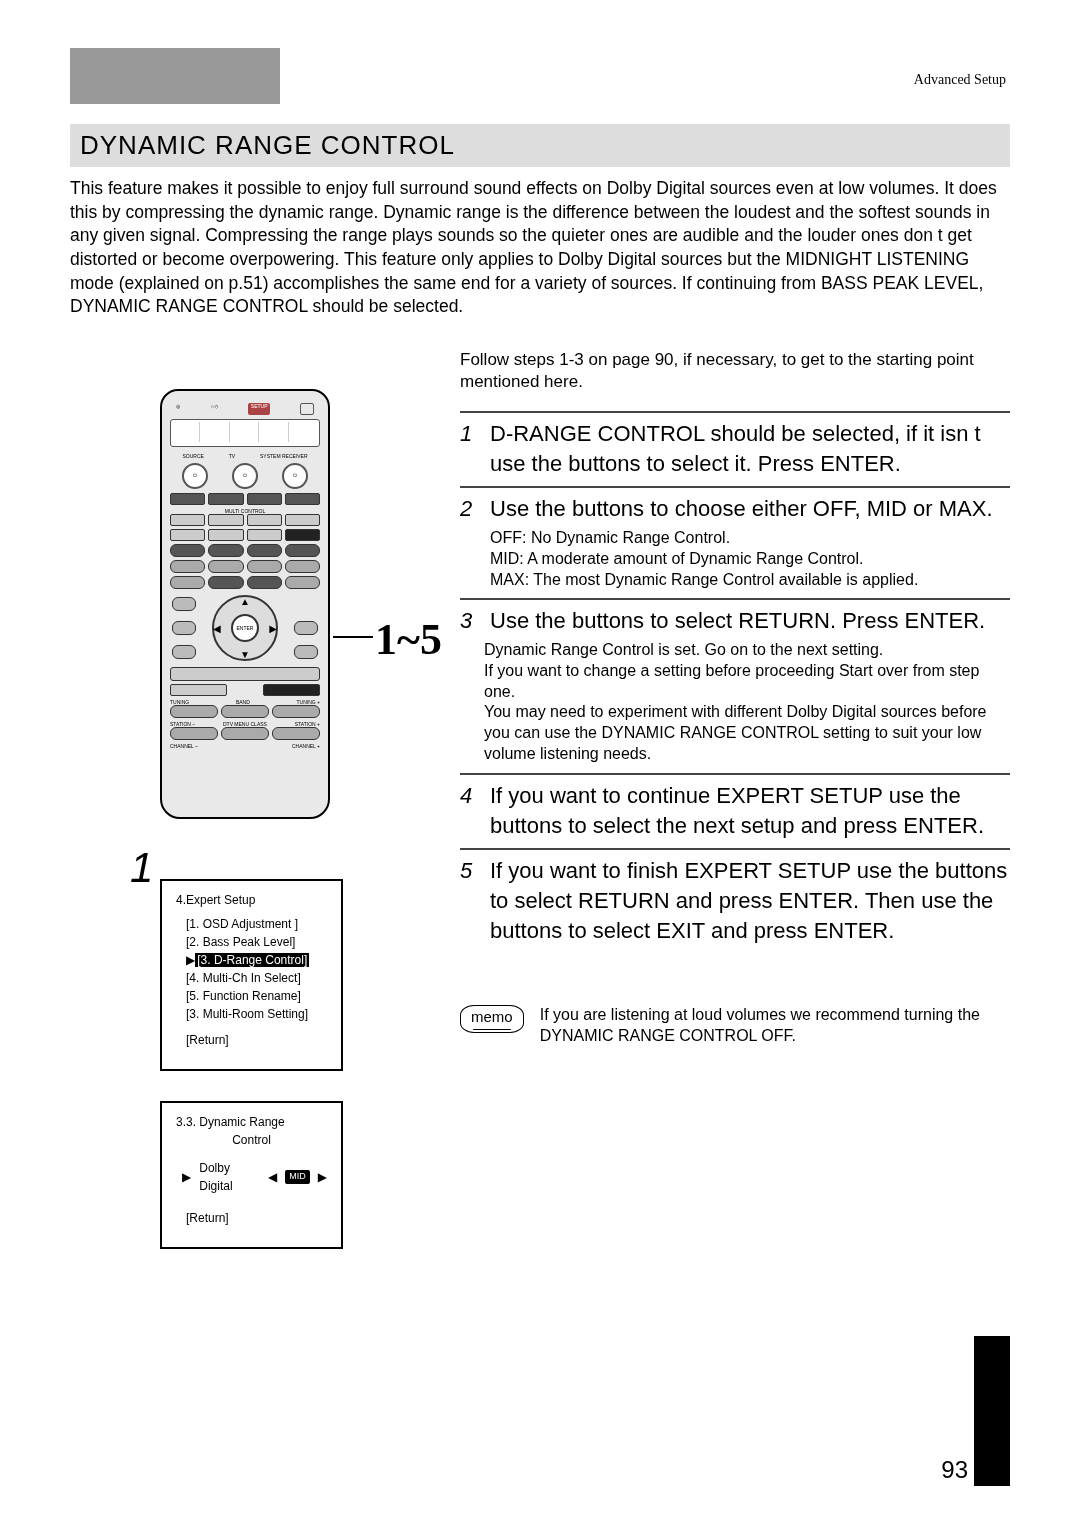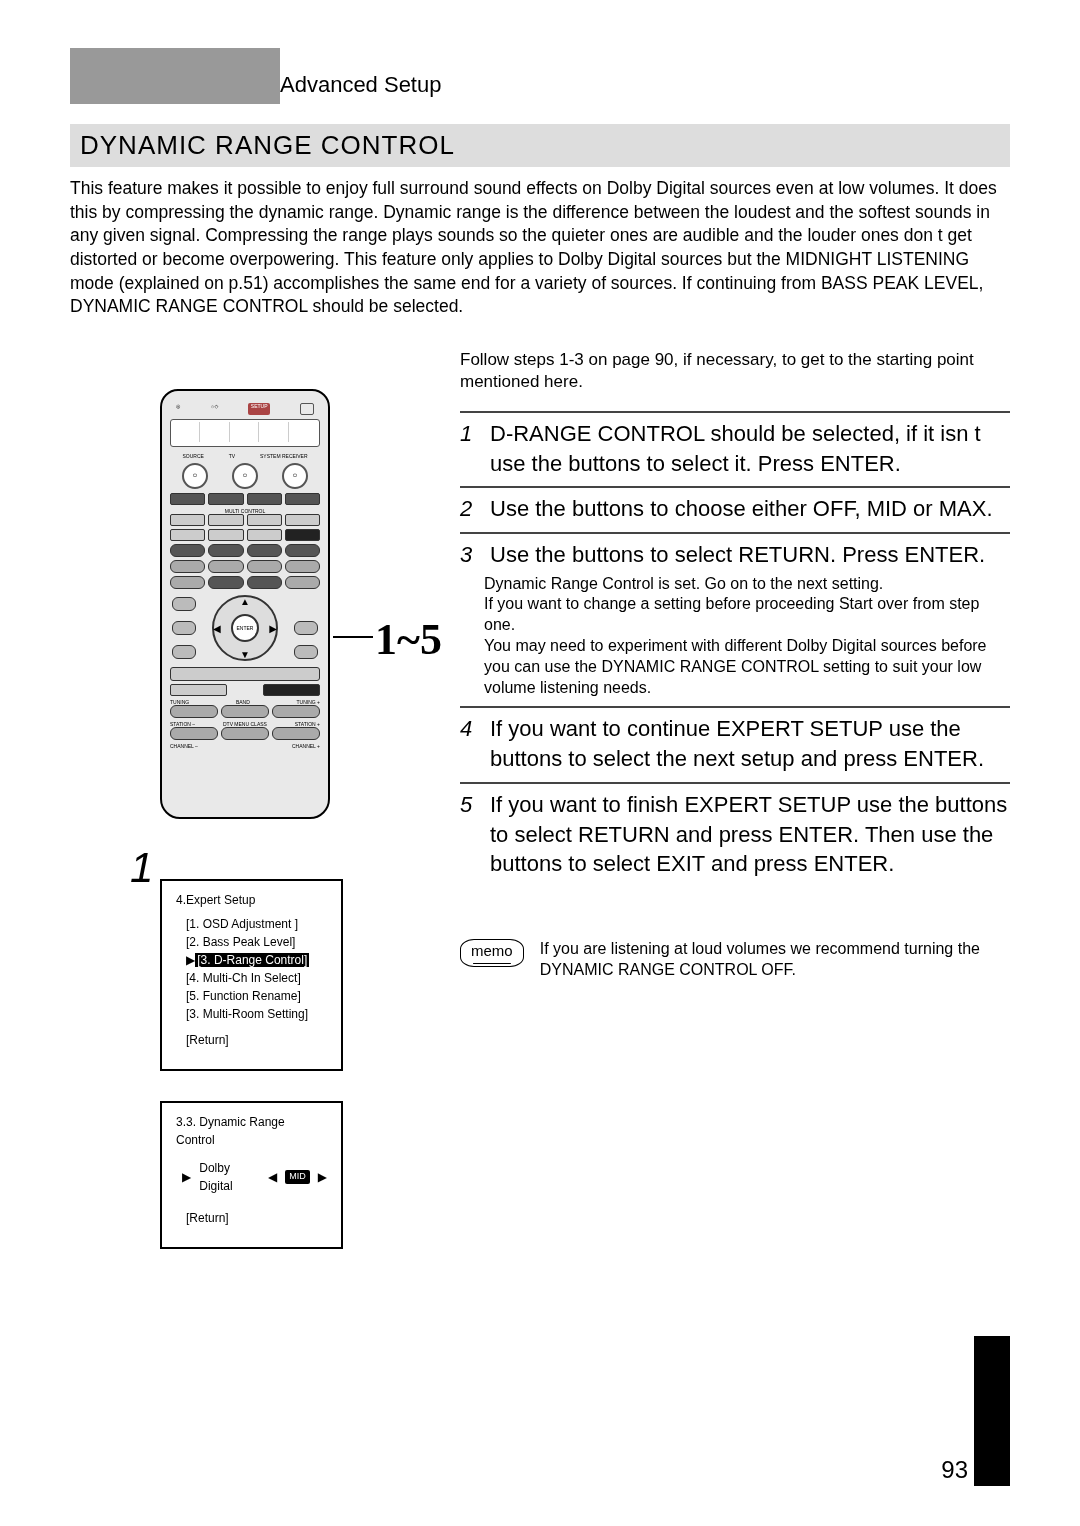--- a/index.html
+++ b/index.html
@@ -30,23 +30,25 @@
     align-items: stretch;
     margin-bottom: 20px;
   }
   .header-block {
     width: 210px;
     background: #999;
     height: 56px;
   }
   .header-title {
     flex: 1;
-    font-size: 22px;
+    text-align: right;
+    font-size: 14px;
     padding-top: 24px;
     padding-right: 4px;
+    font-family: Liberation Serif, serif;
   }
   .section-title {
     background: #ddd;
     font-size: 26px;
     padding: 6px 10px;
     letter-spacing: 1px;
     margin-bottom: 10px;
   }
   .intro {
     font-size: 17.5px;
@@ -379,21 +381,21 @@
         <div class="mb-item">[2. Bass Peak Level]</div>
         <div class="mb-item"><span class="tri">▶</span><span class="mb-hl">[3. D-Range Control]</span></div>
         <div class="mb-item">[4. Multi-Ch In Select]</div>
         <div class="mb-item">[5. Function Rename]</div>
         <div class="mb-item">[3. Multi-Room Setting]</div>
         <div class="mb-return">[Return]</div>
       </div>
 
       <div class="menu-box" style="margin-left:90px;min-height:140px;">
         <div style="text-align:left;">3.3. Dynamic Range</div>
-        <div style="text-align:left;">Control</div>
+        <div style="text-align:center;">Control</div>
         <div style="margin-top:10px;margin-left:6px;display:flex;align-items:center;gap:8px;">
           <span class="tri">▶</span>
           <span>Dolby Digital</span>
           <span style="margin-left:auto;">◀</span>
           <span class="pill-mid">MID</span>
           <span>▶</span>
         </div>
         <div class="mb-return" style="margin-top:14px;">[Return]</div>
       </div>
 
@@ -409,20 +411,23 @@
           <span class="step-text">D-RANGE CONTROL should be selected, if it isn   t use the buttons to select it. Press ENTER.</span>
         </div>
       </div>
 
       <hr class="step-rule">
       <div class="step">
         <div class="step-head">
           <span class="step-num">2</span>
           <span class="step-text">Use the        buttons to choose either  OFF, MID or MAX.</span>
         </div>
+        <div class="step-body" style="white-space:pre-line;">OFF: No Dynamic Range Control.
+MID: A moderate amount of Dynamic Range Control.
+MAX: The most Dynamic Range Control available is applied.</div>
       </div>
 
       <hr class="step-rule">
       <div class="step">
         <div class="step-head">
           <span class="step-num">3</span>
           <span class="step-text">Use the        buttons to select RETURN. Press ENTER.</span>
         </div>
         <div class="step-body" style="white-space:pre-line;margin-left:24px;">Dynamic Range Control is set. Go on to the next setting.
 If you want to change a setting before proceeding Start over from step one.

